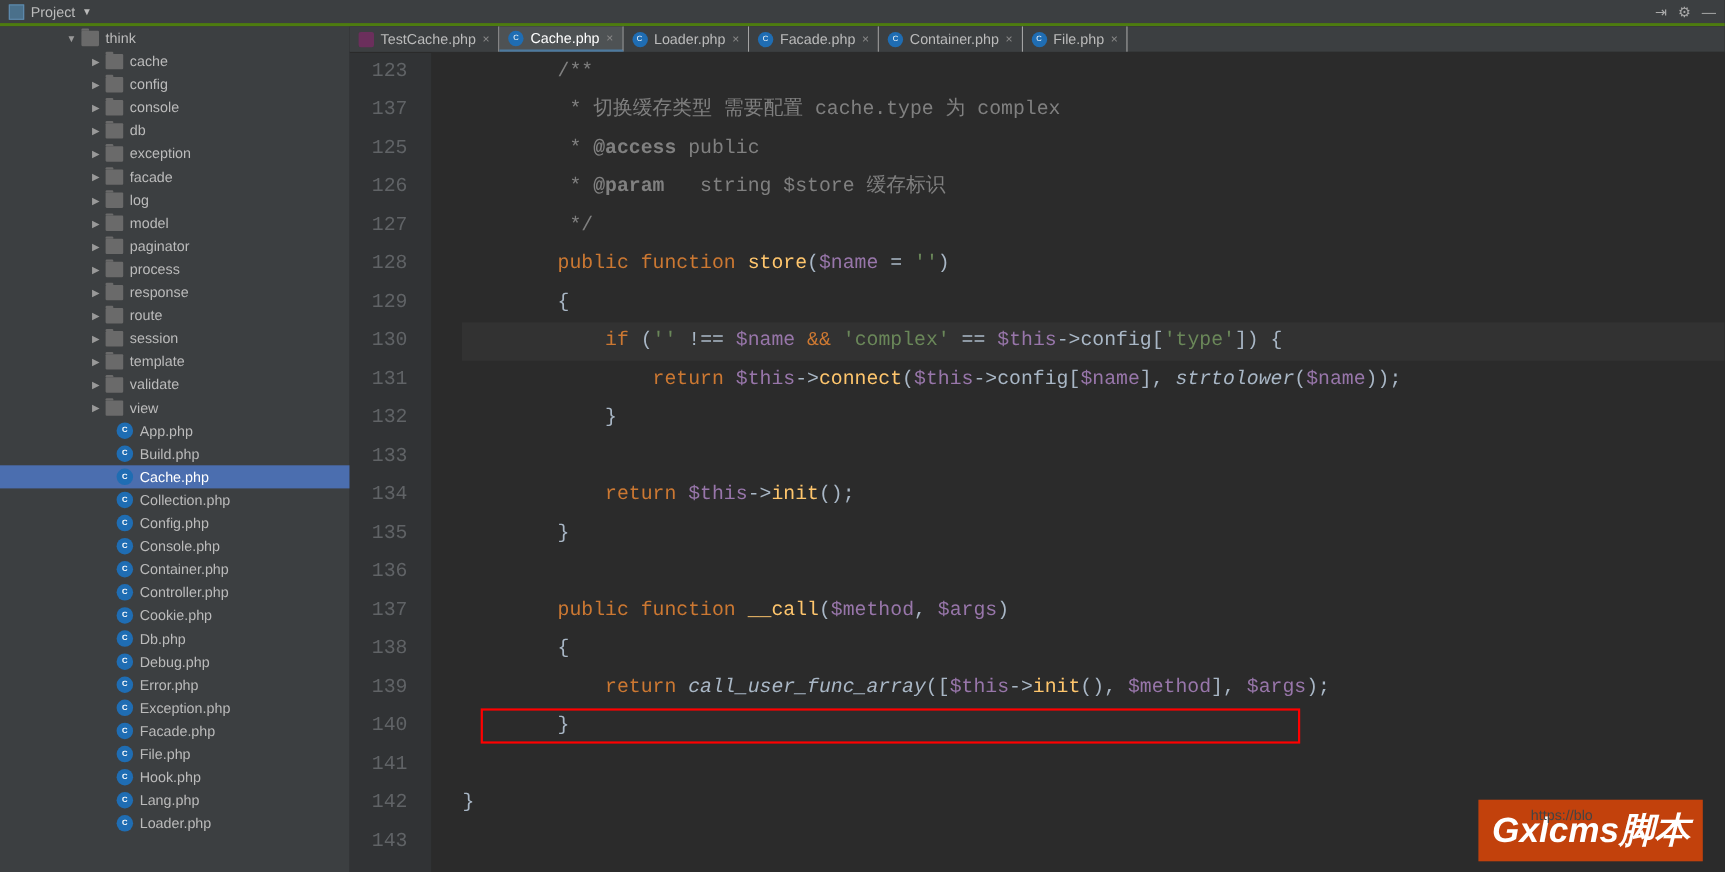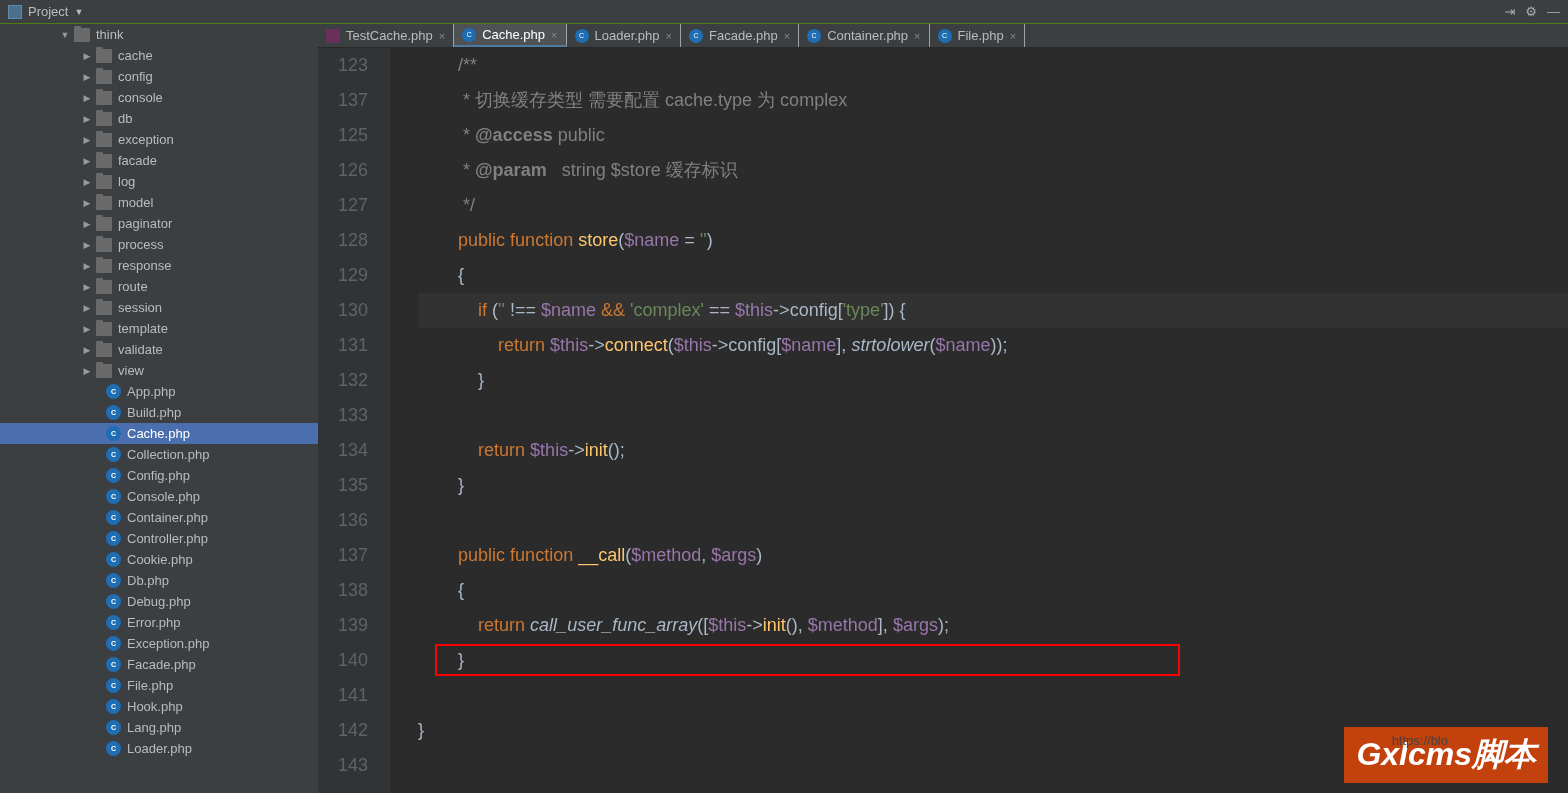--- a/index.html
+++ b/index.html
@@ -10,21 +10,21 @@
       overflow: hidden;
       width: 1568px;
       height: 793px;
       position: relative;
     }
     .top-bar {
       height: 24px;
       background: #3c3f41;
       display: flex;
       align-items: center;
-      border-bottom: 1px solid #4d7c0f;
+      border-bottom: 3px solid #4d7c0f;
     }
     .project-dropdown {
       display: flex;
       align-items: center;
       padding: 0 8px;
       gap: 6px;
       color: #bbbbbb;
       font-size: 13px;
     }
     .project-icon {
@@ -151,21 +151,21 @@
     }
     .tab-icon.test::before { content: ""; }
     .tab-close {
       color: #888;
       font-size: 11px;
     }
     .editor {
       flex: 1;
       display: flex;
       overflow: hidden;
-      font-family: Liberation Sans, sans-serif;
+      font-family: Liberation Mono, monospace;
       font-size: 18px;
       line-height: 35px;
     }
     .gutter {
       background: #313335;
       text-align: right;
       color: #606366;
       padding-right: 22px;
       padding-left: 20px;
       user-select: none;

